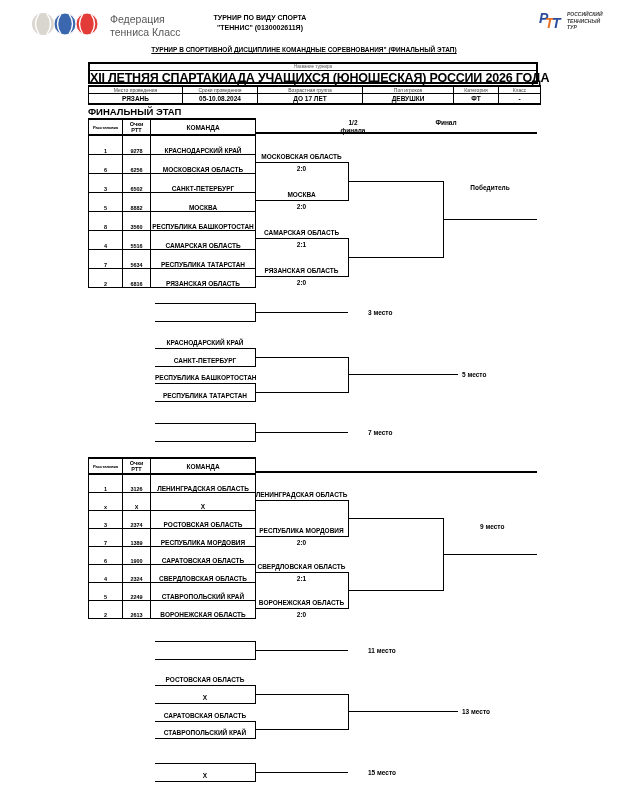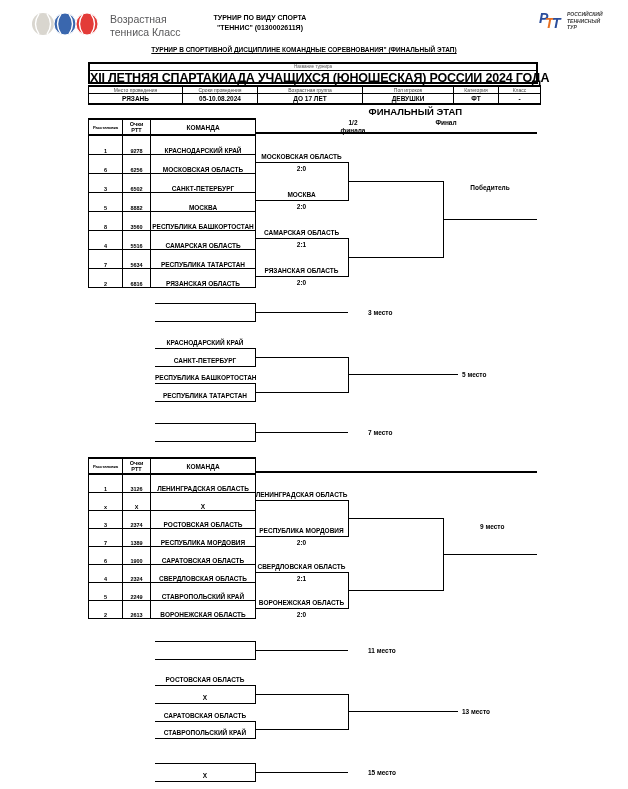--- a/index.html
+++ b/index.html
@@ -24,21 +24,21 @@
   .titlebox .lbl{height:6px;border-bottom:1px solid #000;font-size:4.5px;line-height:6px;
                  text-align:center;color:#555;}
   .titlebox .big{height:14px;text-align:center;font-size:12.5px;font-weight:bold;line-height:14px;
                  letter-spacing:-0.2px;white-space:nowrap;}
   
   table.info{position:absolute;left:88px;top:85px;width:452px;border-collapse:collapse;
              table-layout:fixed;}
   table.info td{border:1px solid #000;padding:0;text-align:center;overflow:hidden;white-space:nowrap;}
   table.info tr.h td{height:6px;font-size:5px;line-height:6px;color:#444;border-top:2px solid #000;}
   table.info tr.v td{height:9px;font-size:6.5px;line-height:9px;font-weight:bold;border-bottom:2px solid #000;}
-  .stage{position:absolute;left:88px;top:106px;width:374px;text-align:right;
+  .stage{position:absolute;left:88px;top:106px;width:374px;text-align:left;
          font-size:9.5px;font-weight:bold;}
   
   table.grid{position:absolute;left:88px;border-collapse:collapse;table-layout:fixed;width:167px;}
   table.grid td,table.grid th{border:1px solid #000;padding:0;text-align:center;overflow:hidden;
                               vertical-align:bottom;white-space:nowrap;font-weight:bold;}
   table.grid tr.head th{border-top:2px solid #000;border-bottom:2px solid #000;height:14px;
                         vertical-align:middle;}
   th.cseed{font-size:4.2px;letter-spacing:-0.1px;}
   th.cpts{font-size:5.5px;line-height:6px;}
   th.cteam{font-size:6.5px;}
@@ -72,21 +72,21 @@
       <path d="M17,2.9 Q24,13 17,23.1" stroke="#fff" stroke-width="1.4" fill="none"></path>
       <circle cx="35" cy="13" r="11" fill="#3a67ae" stroke="#fff" stroke-width="1"></circle>
       <path d="M31,2.9 Q24,13 31,23.1" stroke="#fff" stroke-width="1.4" fill="none"></path>
       <path d="M39,2.9 Q46,13 39,23.1" stroke="#fff" stroke-width="1.4" fill="none"></path>
       <circle cx="57" cy="13" r="11" fill="#e33b38" stroke="#fff" stroke-width="1"></circle>
       <path d="M53,2.9 Q46,13 53,23.1" stroke="#fff" stroke-width="1.4" fill="none"></path>
       <path d="M61,2.9 Q68,13 61,23.1" stroke="#fff" stroke-width="1.4" fill="none"></path>
     </svg>
   </div>
   <div class="fedname">
-    <div>Возрастная</div>
+    <div>Федерация</div>
     <div>тенниса Класс</div>
   </div>
   <div class="sporttitle">
     <div>ТУРНИР ПО ВИДУ СПОРТА</div>
     <div>"ТЕННИС" (0130002611Я)</div>
   </div>
   <div class="rtt">
     <div class="glyphs">
       <span class="gR">Р</span>
       <span class="gT1">Т</span>
@@ -95,21 +95,21 @@
     <div class="txt">
       <div>РОССИЙСКИЙ</div>
       <div>ТЕННИСНЫЙ</div>
       <div>ТУР</div>
     </div>
   </div>
   <div class="discipline">ТУРНИР В СПОРТИВНОЙ ДИСЦИПЛИНЕ КОМАНДНЫЕ СОРЕВНОВАНИЯ" (ФИНАЛЬНЫЙ ЭТАП)</div>
 
   <div class="titlebox">
     <div class="lbl">Название турнира</div>
-    <div class="big">XII ЛЕТНЯЯ СПАРТАКИАДА УЧАЩИХСЯ (ЮНОШЕСКАЯ) РОССИИ 2024 ГОДА</div>
+    <div class="big">XII ЛЕТНЯЯ СПАРТАКИАДА УЧАЩИХСЯ (ЮНОШЕСКАЯ) РОССИИ 2026 ГОДА</div>
   </div>
 
   <table class="info">
     <colgroup>
         <col style="width:94px">
         <col style="width:75px">
         <col style="width:105px">
         <col style="width:91px">
         <col style="width:45px">
         <col style="width:42px">

